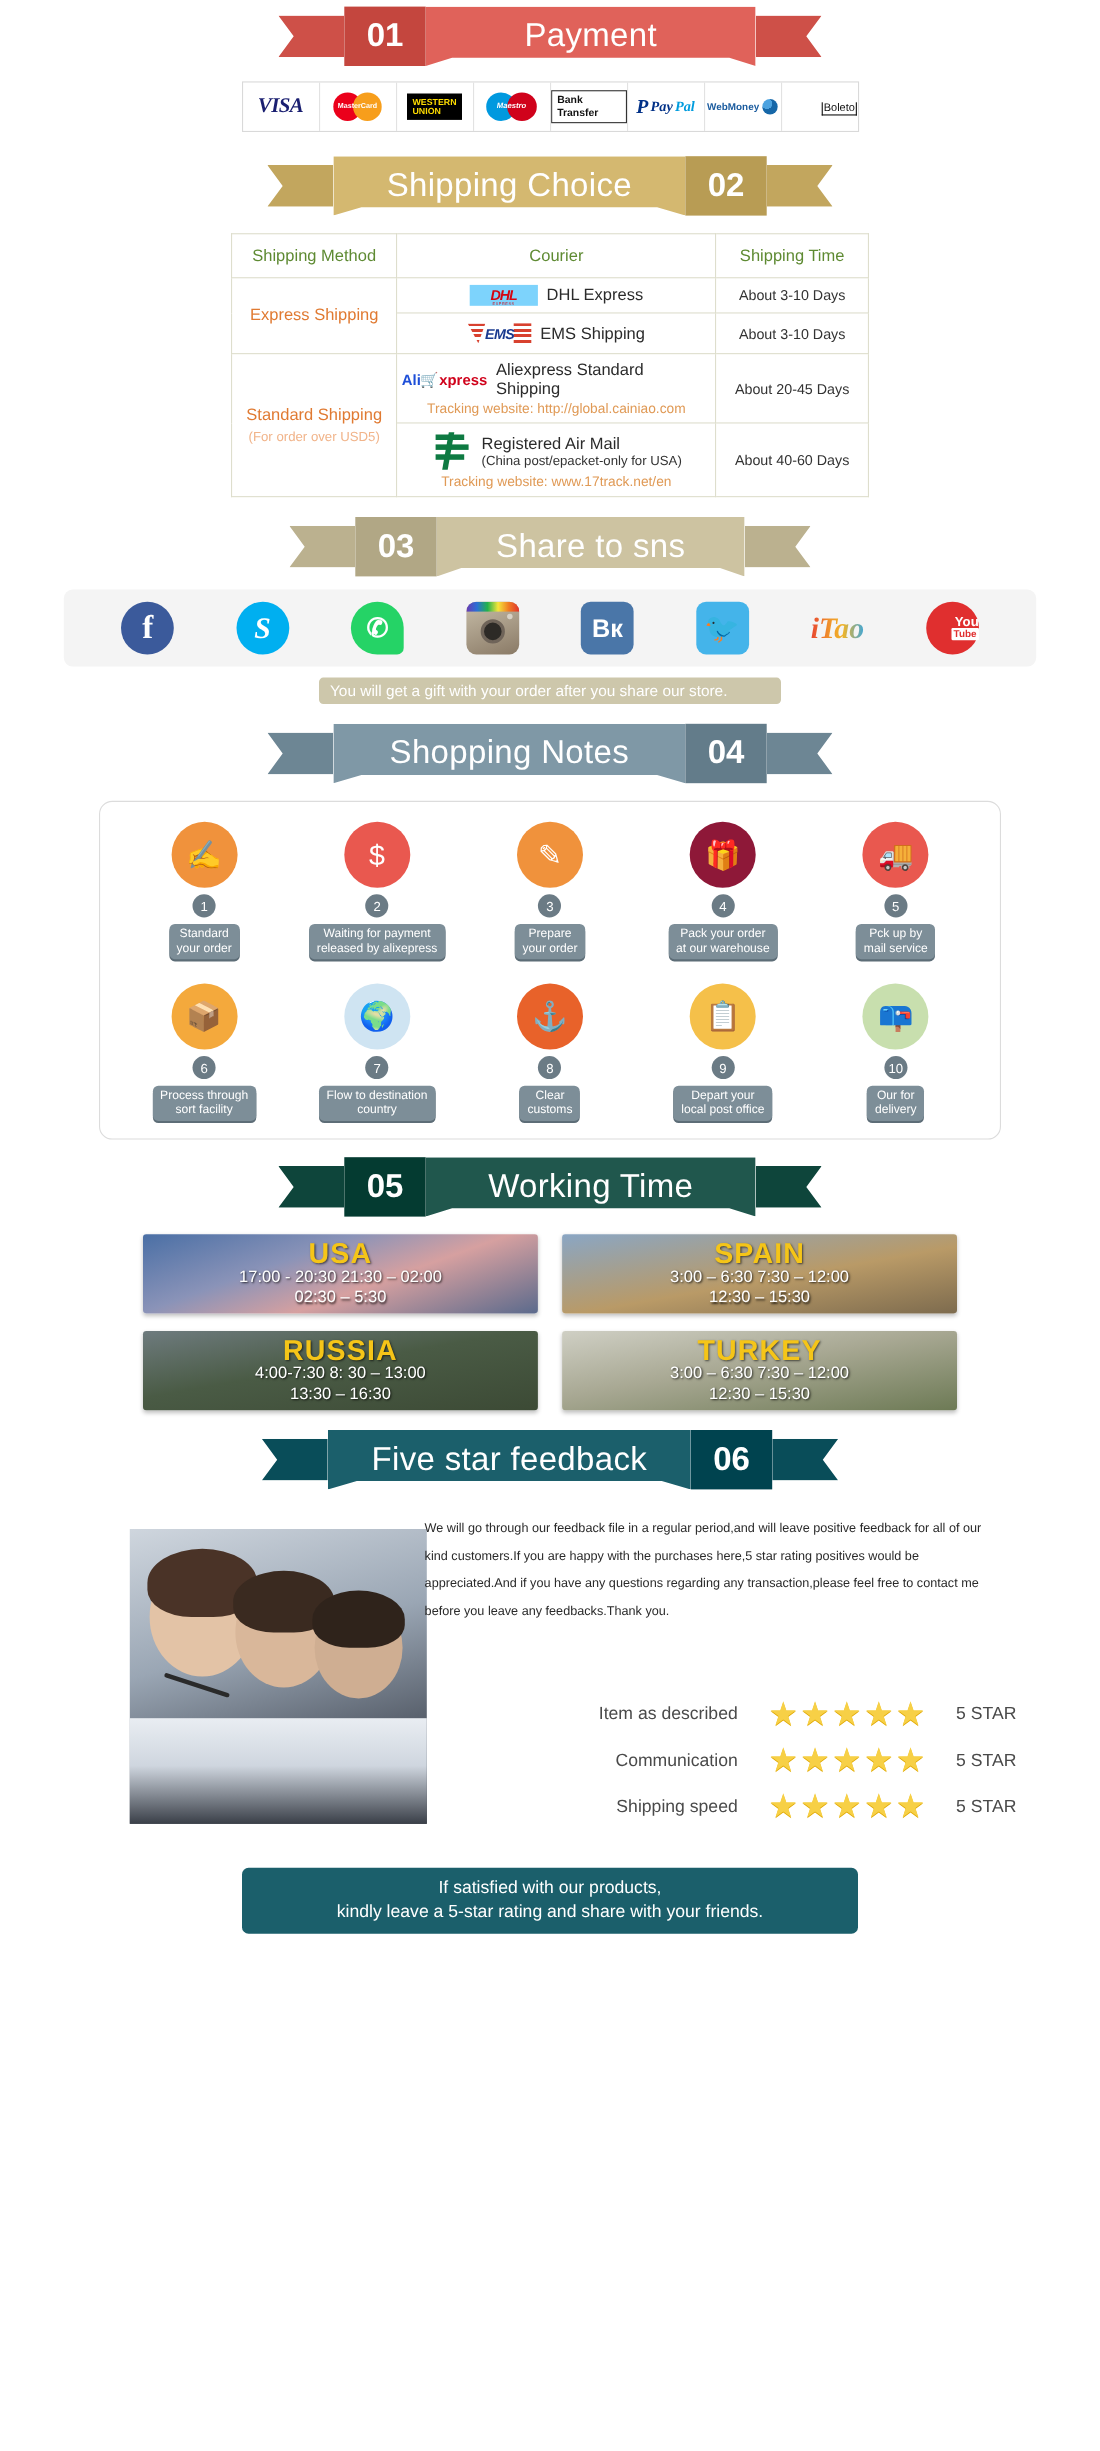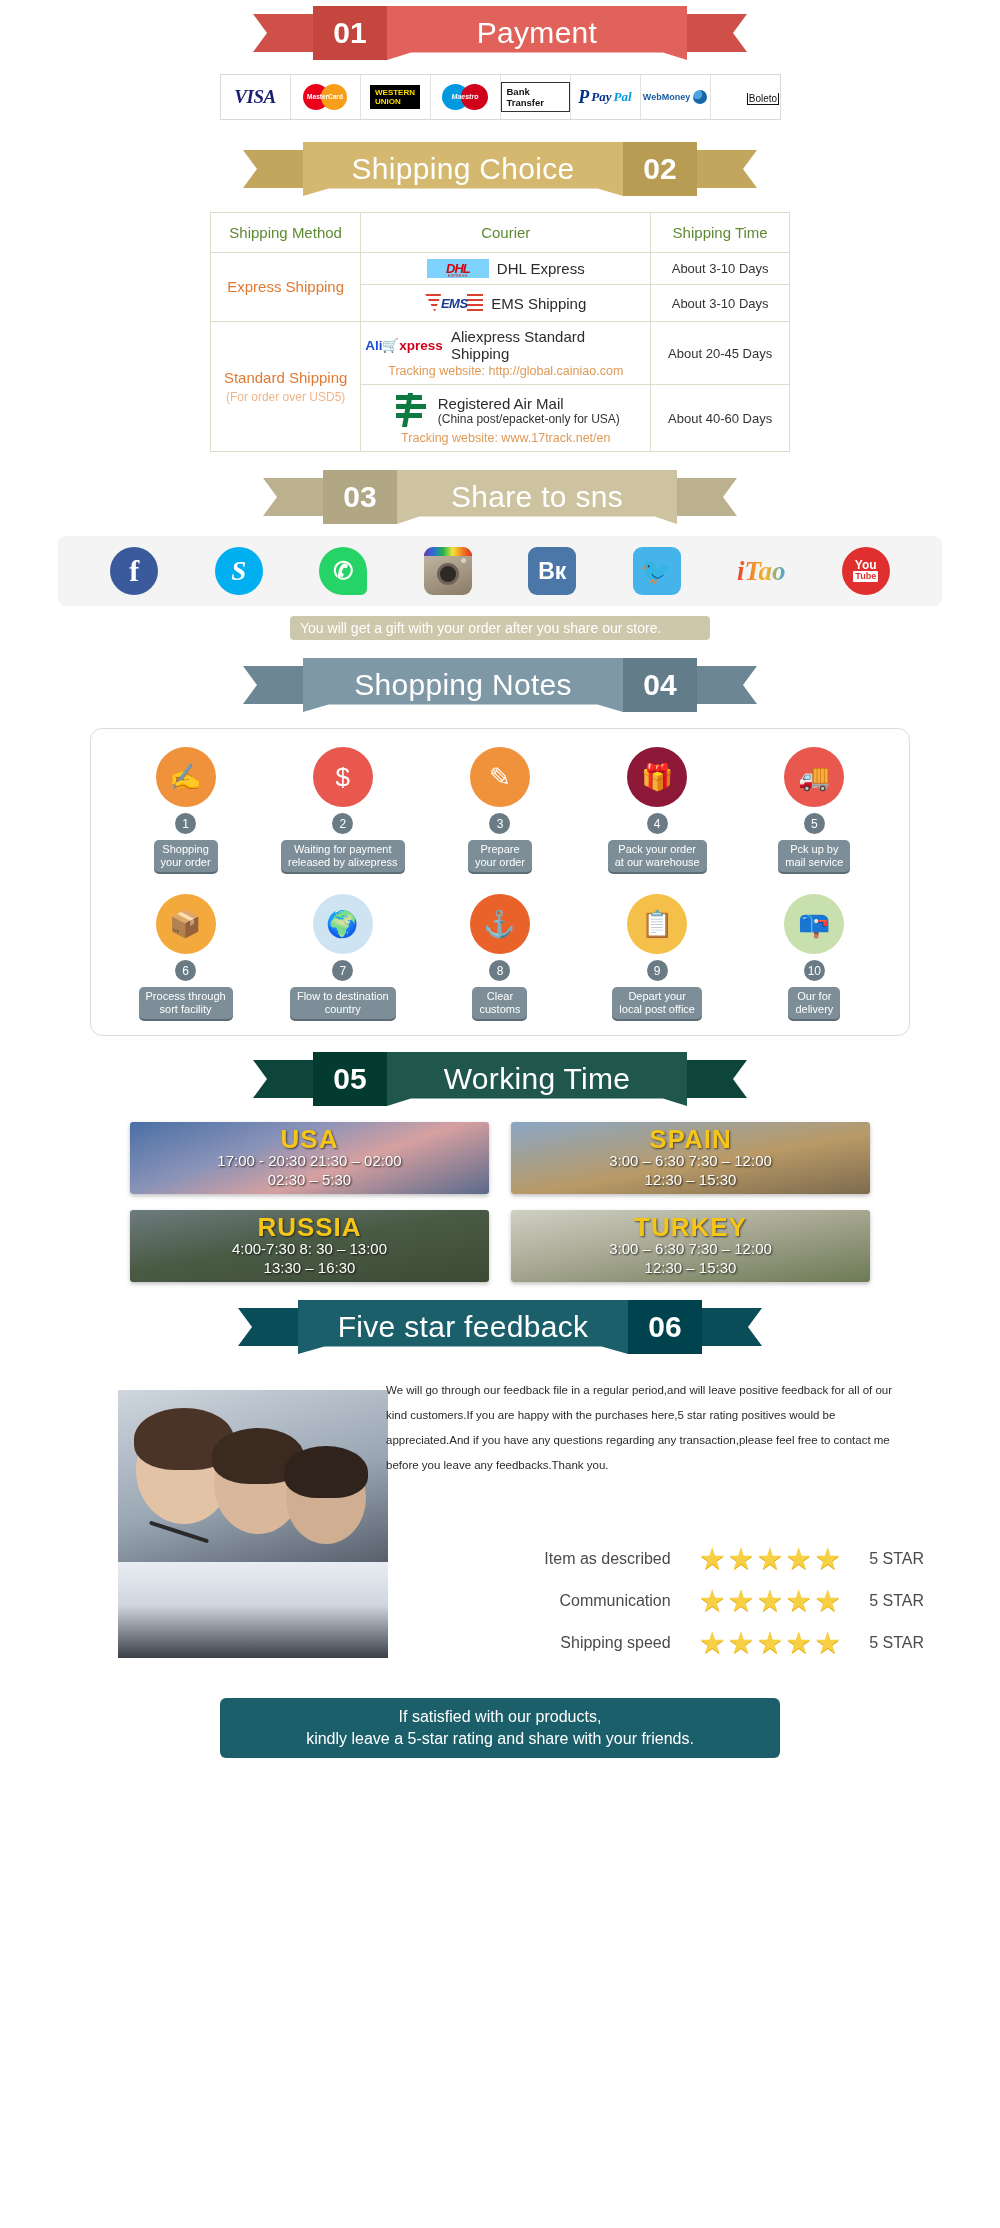--- a/index.html
+++ b/index.html
@@ -123,21 +123,21 @@
   .ico-ig .lens { width:22px; height:22px; border-radius:50%; background:#2d2a26;
       border:3px solid #6f6459; margin-top:6px; }
   .ico-ig .dot { position:absolute; right:6px; top:11px; width:5px; height:5px; border-radius:50%; background:#d8d2c6;}
   .ico-vk { background:#4a76a8; border-radius:9px; font-size:23px; }
   .ico-tw { background:#44b4ea; border-radius:9px; font-size:26px; }
   .ico-itao { background:transparent; }
   .ico-itao span { font-family:"Liberation Serif",serif; font-style:italic; font-weight:bold; font-size:27px;
                    background: linear-gradient(90deg,#e8442f 0%,#f0932b 35%,#f0b429 60%,#3aa6dd 100%);
                    -webkit-background-clip: text; background-clip:text; color: transparent; }
   .ico-yt { background:#e02f2f; border-radius:50%; display:flex; flex-direction:column;
-            align-items:center; justify-content:center; line-height:11px; }
+            align-items:flex-end; justify-content:center; line-height:11px; }
   .ico-yt .y1 { font-size:12px; }
   .ico-yt .y2 { font-size:9px; background:#fff; color:#e02f2f; padding:0 2px; border-radius:1px; }
 
   .sns-note { width: 420px; margin: 10px auto 0; background:#cdc7ab; border-radius:4px;
               text-align:left; color:#fff; font-size:14px; padding: 4px 10px; }
 
   
   .notes-box { width: 820px; margin: 16px auto 0; border:1px solid #dcdcdc; border-radius:12px;
                padding: 18px 16px 16px; }
   .notes-row { display:flex; justify-content:space-around; align-items:flex-start; }
@@ -407,21 +407,21 @@
         <div class="rb-tail right" id="not-tail-r" style="background: rgb(109, 134, 148);"></div>
       </div>
     </div>
 
     <div class="notes-box">
       <div class="notes-row" id="notes-row-1">
           <div class="note-item">
             <div class="note-circle" style="background: rgb(240, 146, 60);">✍</div>
             <div class="note-num">1</div>
             <div class="note-label">
-              <div>Shopping</div>
+              <div>Standard</div>
               <div>your order</div>
             </div>
           </div>
           <div class="note-item">
             <div class="note-circle" style="background: rgb(233, 88, 79);">$</div>
             <div class="note-num">2</div>
             <div class="note-label">
               <div>Waiting for payment</div>
               <div>released by alixepress</div>
             </div>

